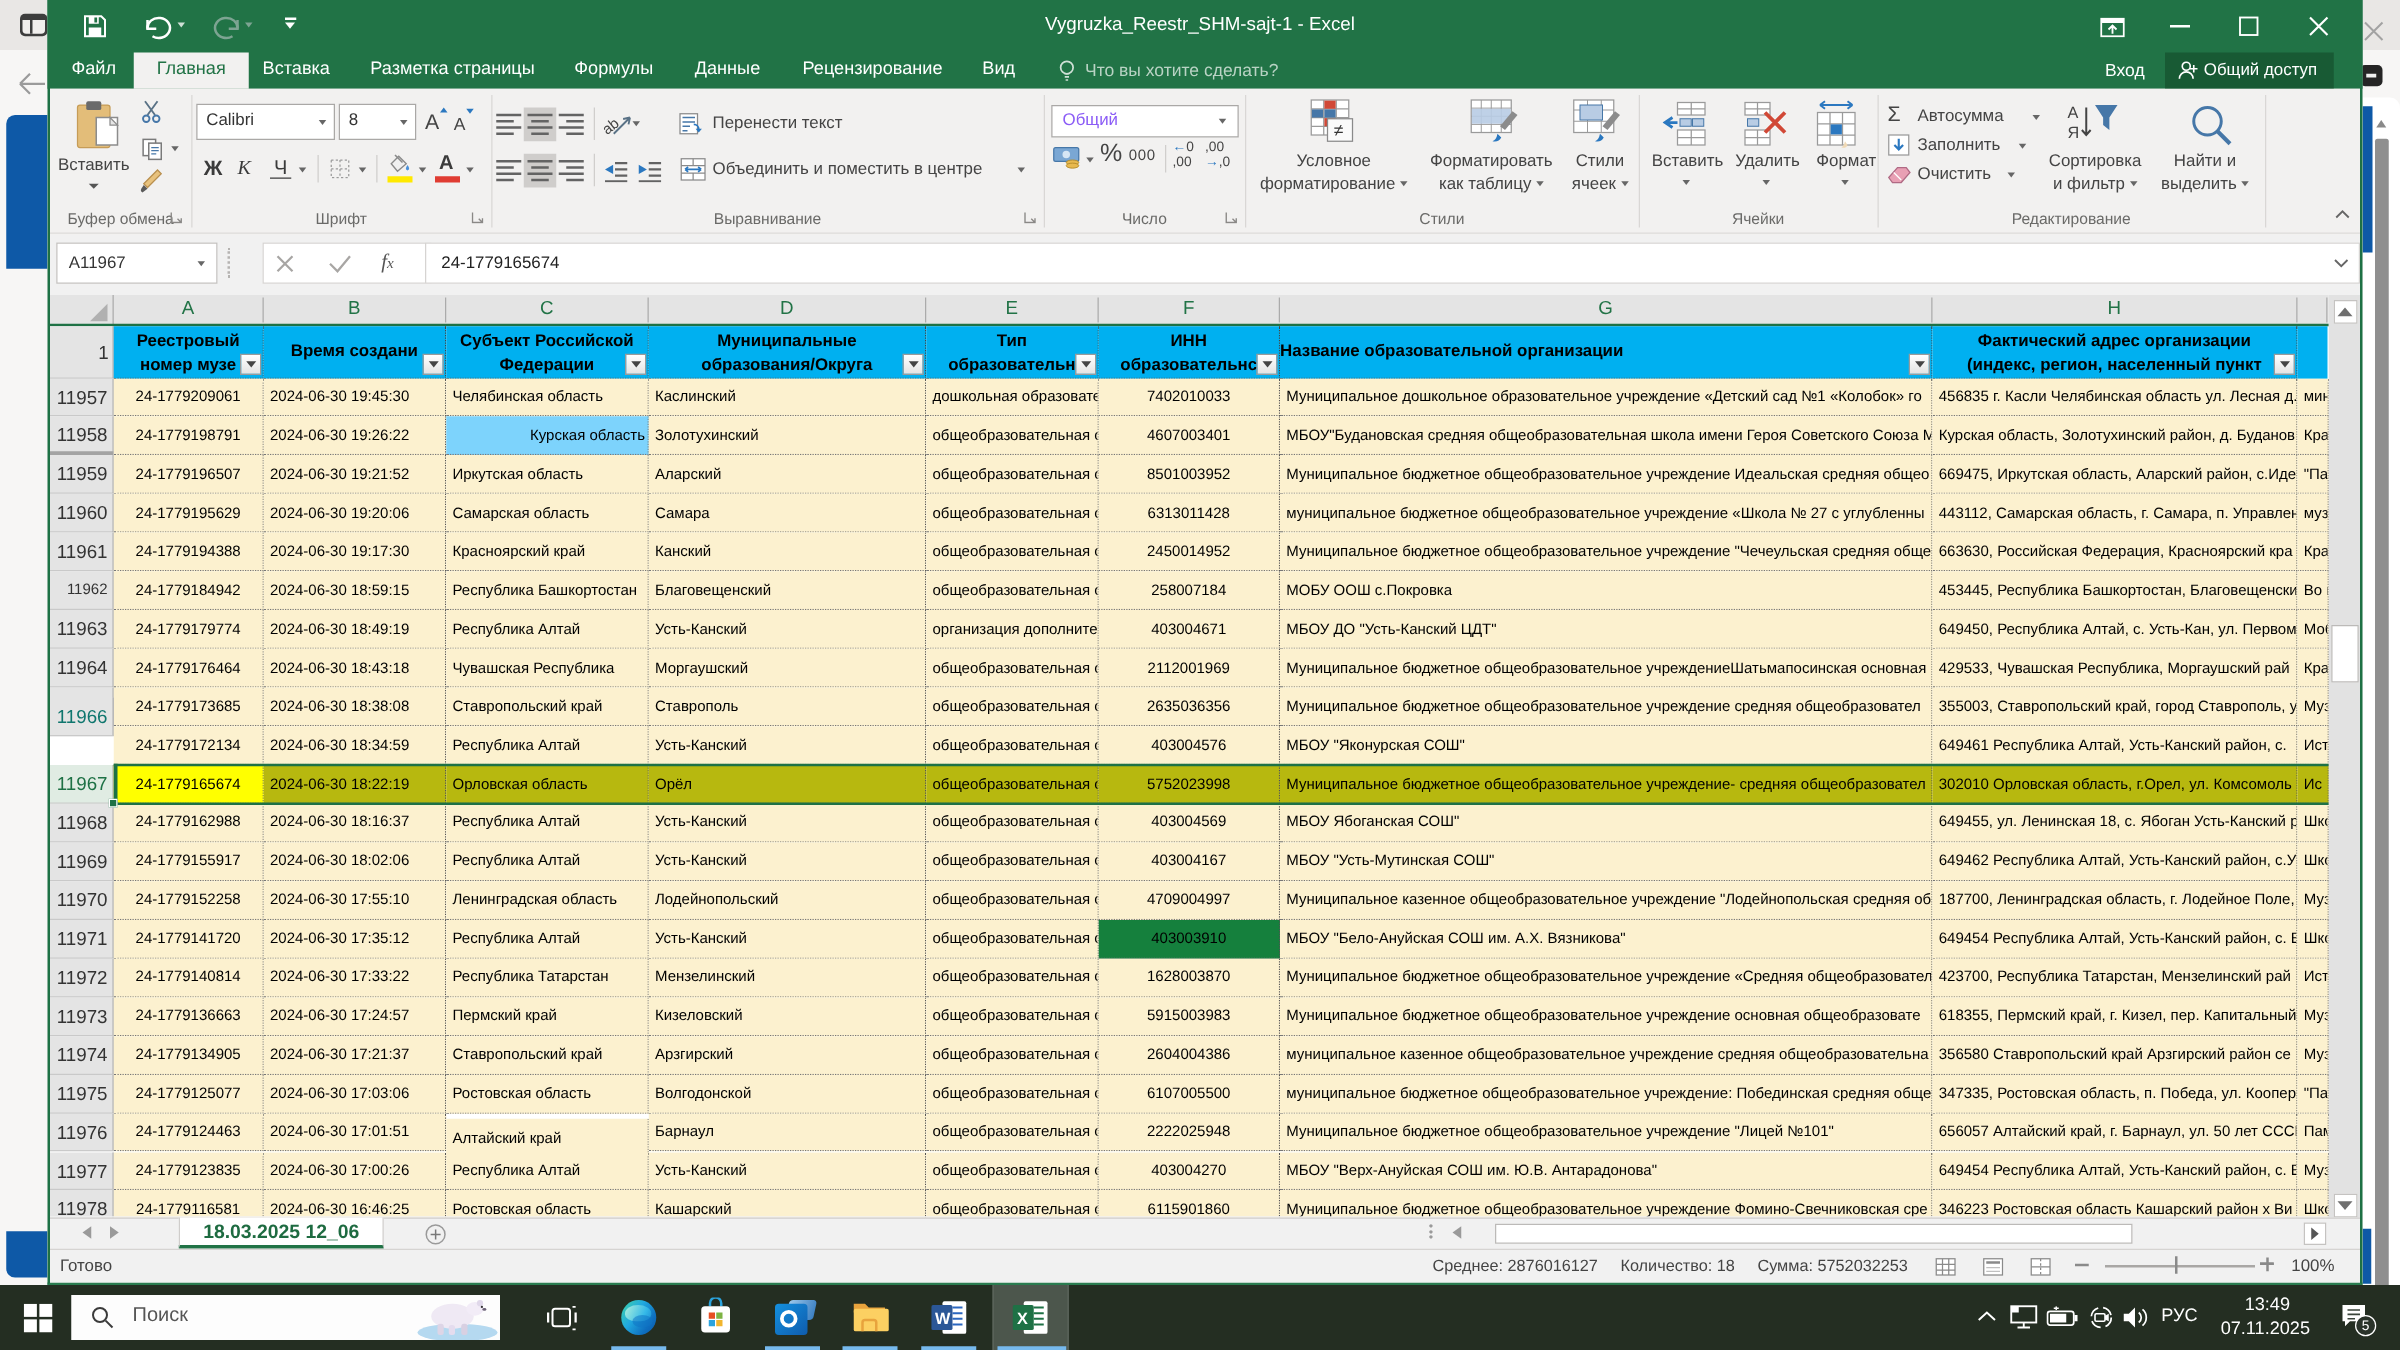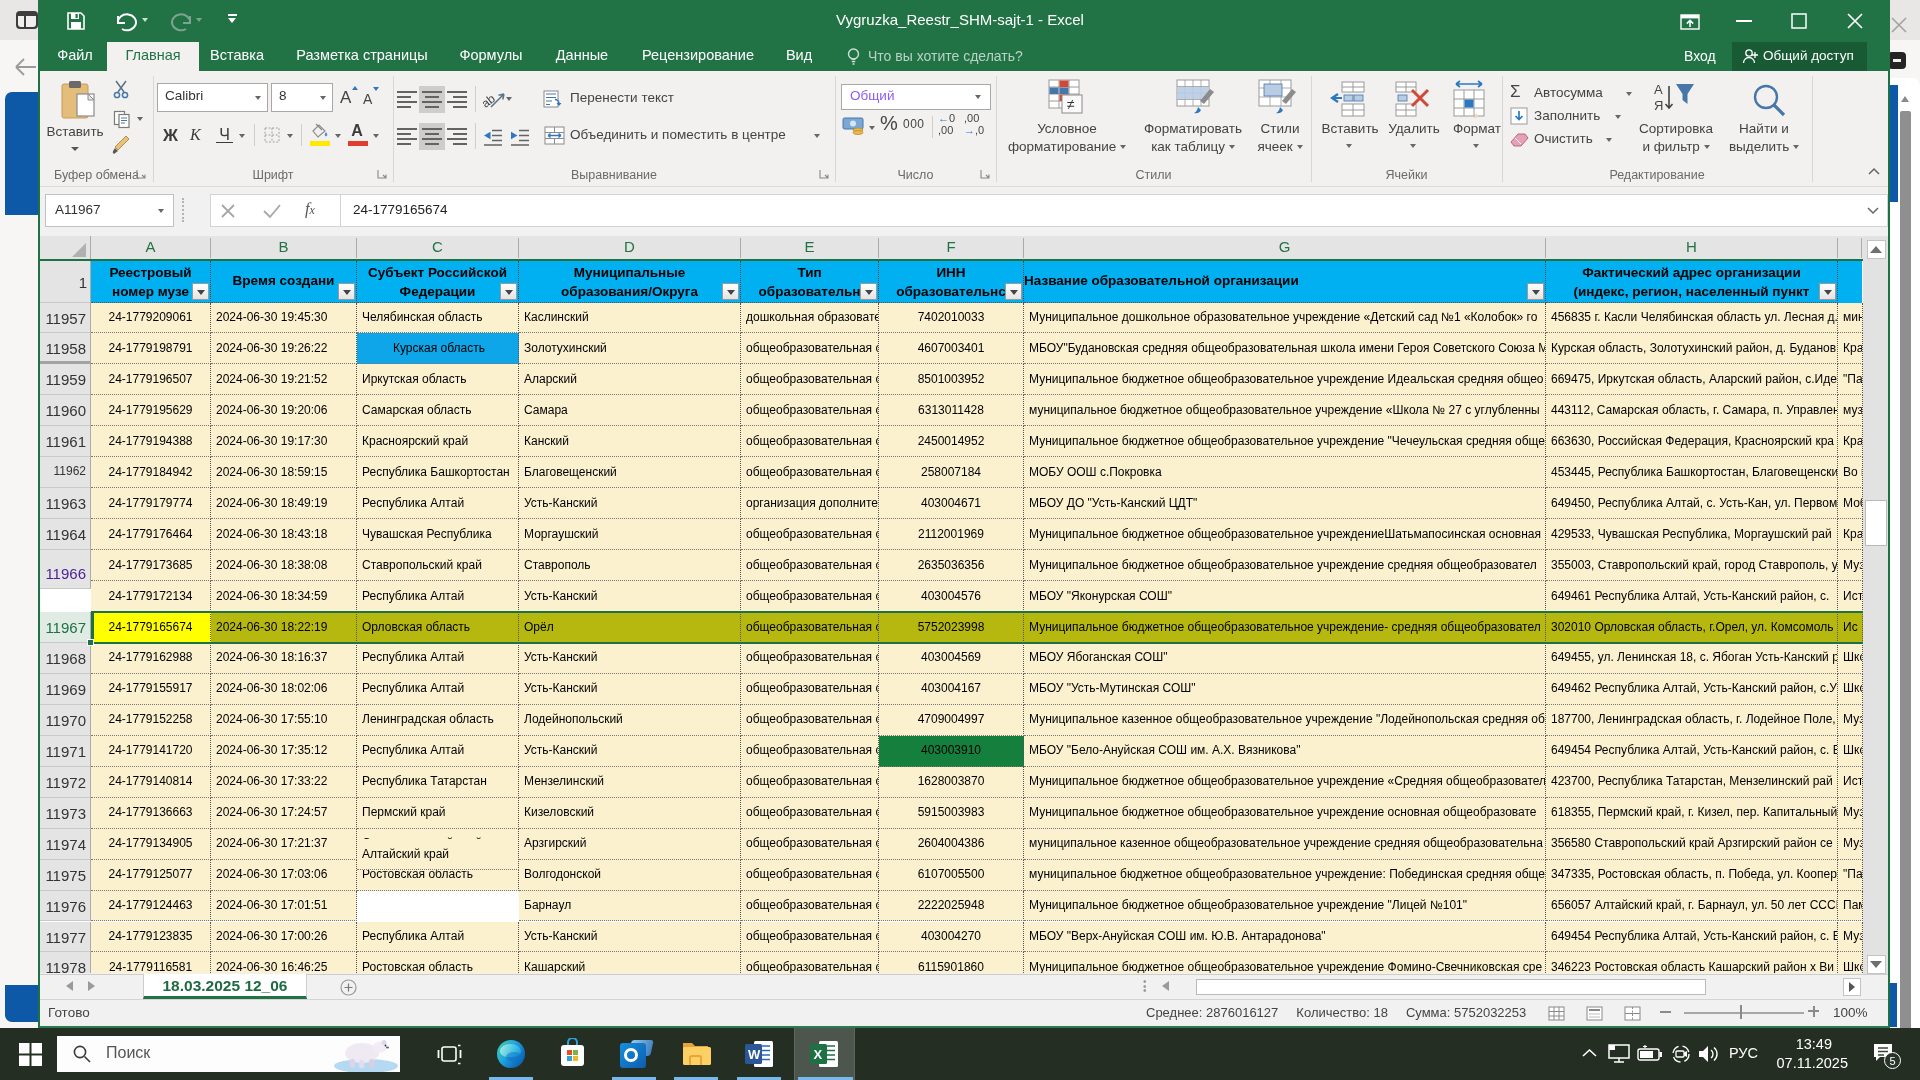--- a/index.html
+++ b/index.html
@@ -419,21 +419,21 @@
 <div class="cell" style="left:357px;top:302.5px;width:162px;height:30.95px;background:#fcf1cf;text-align:left;padding:7.5px 2px 0 5px;border-right:1px dotted #555;border-bottom:1px dotted #777;">Челябинская область</div>
 <div class="cell" style="left:519px;top:302.5px;width:222px;height:30.95px;background:#fcf1cf;text-align:left;padding:7.5px 2px 0 5px;border-right:1px dotted #555;border-bottom:1px dotted #777;">Каслинский</div>
 <div class="cell" style="left:741px;top:302.5px;width:138px;height:30.95px;background:#fcf1cf;text-align:left;padding:7.5px 2px 0 5px;border-right:1px dotted #555;border-bottom:1px dotted #777;">дошкольная образовате</div>
 <div class="cell" style="left:879px;top:302.5px;width:145px;height:30.95px;background:#fcf1cf;text-align:center;padding:7.5px 0 0 0;border-right:1px dotted #555;border-bottom:1px dotted #777;">7402010033</div>
 <div class="cell" style="left:1024px;top:302.5px;width:522px;height:30.95px;background:#fcf1cf;text-align:left;padding:7.5px 2px 0 5px;border-right:1px dotted #555;border-bottom:1px dotted #777;">Муниципальное дошкольное образовательное учреждение  «Детский сад №1 «Колобок» го</div>
 <div class="cell" style="left:1546px;top:302.5px;width:292px;height:30.95px;background:#fcf1cf;text-align:left;padding:7.5px 2px 0 5px;border-right:1px dotted #555;border-bottom:1px dotted #777;">456835 г. Касли Челябинская область ул. Лесная д.</div>
 <div class="cell" style="left:1838px;top:302.5px;width:24.5px;height:30.95px;background:#fcf1cf;text-align:left;padding:7.5px 2px 0 5px;border-right:1px dotted #555;border-bottom:1px dotted #777;">мин</div>
 <div class="ab" style="left:40px;top:333.45px;width:51px;height:30.95px;background:#e4e4e4;color:#333;font-size:15px;text-align:right;padding:7px 4px 0 0;border-right:1px solid #ababab;border-bottom:3px solid #a3a3a3;">11958</div>
 <div class="cell" style="left:91px;top:333.45px;width:120px;height:30.95px;background:#fcf1cf;text-align:center;padding:7.5px 0 0 0;border-right:1px dotted #555;border-bottom:1px dotted #777;">24-1779198791</div>
 <div class="cell" style="left:211px;top:333.45px;width:146px;height:30.95px;background:#fcf1cf;text-align:left;padding:7.5px 2px 0 5px;border-right:1px dotted #555;border-bottom:1px dotted #777;">2024-06-30 19:26:22</div>
-<div class="cell" style="left:357px;top:333.45px;width:162px;height:30.95px;background:#0ea5e9;text-align:center;padding:7.5px 2px 0 5px;border-right:1px dotted #555;border-bottom:1px dotted #777;">Курская область</div>
+<div class="cell" style="left:357px;top:333.45px;width:162px;height:30.95px;background:#7dd3fc;text-align:right;padding:7.5px 2px 0 5px;border-right:1px dotted #555;border-bottom:1px dotted #777;">Курская область</div>
 <div class="cell" style="left:519px;top:333.45px;width:222px;height:30.95px;background:#fcf1cf;text-align:left;padding:7.5px 2px 0 5px;border-right:1px dotted #555;border-bottom:1px dotted #777;">Золотухинский</div>
 <div class="cell" style="left:741px;top:333.45px;width:138px;height:30.95px;background:#fcf1cf;text-align:left;padding:7.5px 2px 0 5px;border-right:1px dotted #555;border-bottom:1px dotted #777;">общеобразовательная с</div>
 <div class="cell" style="left:879px;top:333.45px;width:145px;height:30.95px;background:#fcf1cf;text-align:center;padding:7.5px 0 0 0;border-right:1px dotted #555;border-bottom:1px dotted #777;">4607003401</div>
 <div class="cell" style="left:1024px;top:333.45px;width:522px;height:30.95px;background:#fcf1cf;text-align:left;padding:7.5px 2px 0 5px;border-right:1px dotted #555;border-bottom:1px dotted #777;">МБОУ"Будановская средняя общеобразовательная школа имени Героя Советского Союза М</div>
 <div class="cell" style="left:1546px;top:333.45px;width:292px;height:30.95px;background:#fcf1cf;text-align:left;padding:7.5px 2px 0 5px;border-right:1px dotted #555;border-bottom:1px dotted #777;">Курская область, Золотухинский район, д. Буданов</div>
 <div class="cell" style="left:1838px;top:333.45px;width:24.5px;height:30.95px;background:#fcf1cf;text-align:left;padding:7.5px 2px 0 5px;border-right:1px dotted #555;border-bottom:1px dotted #777;">Крас</div>
 <div class="ab" style="left:40px;top:364.4px;width:51px;height:30.95px;background:#e4e4e4;color:#333;font-size:15px;text-align:right;padding:7px 4px 0 0;border-right:1px solid #ababab;border-bottom:1px solid #c9c9c9;">11959</div>
 <div class="cell" style="left:91px;top:364.4px;width:120px;height:30.95px;background:#fcf1cf;text-align:center;padding:7.5px 0 0 0;border-right:1px dotted #555;border-bottom:1px dotted #777;">24-1779196507</div>
 <div class="cell" style="left:211px;top:364.4px;width:146px;height:30.95px;background:#fcf1cf;text-align:left;padding:7.5px 2px 0 5px;border-right:1px dotted #555;border-bottom:1px dotted #777;">2024-06-30 19:21:52</div>
 <div class="cell" style="left:357px;top:364.4px;width:162px;height:30.95px;background:#fcf1cf;text-align:left;padding:7.5px 2px 0 5px;border-right:1px dotted #555;border-bottom:1px dotted #777;">Иркутская область</div>
@@ -496,21 +496,21 @@
 <div class="ab" style="left:40px;top:550.1px;width:51px;height:30.95px;background:#e4e4e4;color:#333;font-size:15px;text-align:right;padding:7px 4px 0 0;border-right:1px solid #ababab;border-bottom:1px solid #c9c9c9;">11965</div>
 <div class="cell" style="left:91px;top:550.1px;width:120px;height:30.95px;background:#fcf1cf;text-align:center;padding:7.5px 0 0 0;border-right:1px dotted #555;border-bottom:1px dotted #777;">24-1779173685</div>
 <div class="cell" style="left:211px;top:550.1px;width:146px;height:30.95px;background:#fcf1cf;text-align:left;padding:7.5px 2px 0 5px;border-right:1px dotted #555;border-bottom:1px dotted #777;">2024-06-30 18:38:08</div>
 <div class="cell" style="left:357px;top:550.1px;width:162px;height:30.95px;background:#fcf1cf;text-align:left;padding:7.5px 2px 0 5px;border-right:1px dotted #555;border-bottom:1px dotted #777;">Ставропольский край</div>
 <div class="cell" style="left:519px;top:550.1px;width:222px;height:30.95px;background:#fcf1cf;text-align:left;padding:7.5px 2px 0 5px;border-right:1px dotted #555;border-bottom:1px dotted #777;">Ставрополь</div>
 <div class="cell" style="left:741px;top:550.1px;width:138px;height:30.95px;background:#fcf1cf;text-align:left;padding:7.5px 2px 0 5px;border-right:1px dotted #555;border-bottom:1px dotted #777;">общеобразовательная с</div>
 <div class="cell" style="left:879px;top:550.1px;width:145px;height:30.95px;background:#fcf1cf;text-align:center;padding:7.5px 0 0 0;border-right:1px dotted #555;border-bottom:1px dotted #777;">2635036356</div>
 <div class="cell" style="left:1024px;top:550.1px;width:522px;height:30.95px;background:#fcf1cf;text-align:left;padding:7.5px 2px 0 5px;border-right:1px dotted #555;border-bottom:1px dotted #777;">Муниципальное бюджетное общеобразовательное учреждение средняя общеобразовател</div>
 <div class="cell" style="left:1546px;top:550.1px;width:292px;height:30.95px;background:#fcf1cf;text-align:left;padding:7.5px 2px 0 5px;border-right:1px dotted #555;border-bottom:1px dotted #777;">355003, Ставропольский край, город Ставрополь, у</div>
 <div class="cell" style="left:1838px;top:550.1px;width:24.5px;height:30.95px;background:#fcf1cf;text-align:left;padding:7.5px 2px 0 5px;border-right:1px dotted #555;border-bottom:1px dotted #777;">Муз</div>
-<div class="ab" style="left:40px;top:558px;width:51px;height:30.95px;background:#e4e4e4;color:#4c1d95;font-size:15px;text-align:right;padding:7px 4px 0 0;border-right:1px solid #ababab;border-bottom:1px solid #c9c9c9;">11966</div>
+<div class="ab" style="left:40px;top:558px;width:51px;height:30.95px;background:#e4e4e4;color:#0f766e;font-size:15px;text-align:right;padding:7px 4px 0 0;border-right:1px solid #ababab;border-bottom:1px solid #c9c9c9;">11966</div>
 <div class="cell" style="left:91px;top:581.05px;width:120px;height:30.95px;background:#fcf1cf;text-align:center;padding:7.5px 0 0 0;border-right:1px dotted #555;border-bottom:1px dotted #777;">24-1779172134</div>
 <div class="cell" style="left:211px;top:581.05px;width:146px;height:30.95px;background:#fcf1cf;text-align:left;padding:7.5px 2px 0 5px;border-right:1px dotted #555;border-bottom:1px dotted #777;">2024-06-30 18:34:59</div>
 <div class="cell" style="left:357px;top:581.05px;width:162px;height:30.95px;background:#fcf1cf;text-align:left;padding:7.5px 2px 0 5px;border-right:1px dotted #555;border-bottom:1px dotted #777;">Республика Алтай</div>
 <div class="cell" style="left:519px;top:581.05px;width:222px;height:30.95px;background:#fcf1cf;text-align:left;padding:7.5px 2px 0 5px;border-right:1px dotted #555;border-bottom:1px dotted #777;">Усть-Канский</div>
 <div class="cell" style="left:741px;top:581.05px;width:138px;height:30.95px;background:#fcf1cf;text-align:left;padding:7.5px 2px 0 5px;border-right:1px dotted #555;border-bottom:1px dotted #777;">общеобразовательная с</div>
 <div class="cell" style="left:879px;top:581.05px;width:145px;height:30.95px;background:#fcf1cf;text-align:center;padding:7.5px 0 0 0;border-right:1px dotted #555;border-bottom:1px dotted #777;">403004576</div>
 <div class="cell" style="left:1024px;top:581.05px;width:522px;height:30.95px;background:#fcf1cf;text-align:left;padding:7.5px 2px 0 5px;border-right:1px dotted #555;border-bottom:1px dotted #777;">МБОУ "Яконурская СОШ"</div>
 <div class="cell" style="left:1546px;top:581.05px;width:292px;height:30.95px;background:#fcf1cf;text-align:left;padding:7.5px 2px 0 5px;border-right:1px dotted #555;border-bottom:1px dotted #777;"> 649461 Республика Алтай, Усть-Канский район, с. </div>
 <div class="cell" style="left:1838px;top:581.05px;width:24.5px;height:30.95px;background:#fcf1cf;text-align:left;padding:7.5px 2px 0 5px;border-right:1px dotted #555;border-bottom:1px dotted #777;">Исто</div>
 <div class="ab" style="left:40px;top:612.0px;width:51px;height:30.95px;background:#e0ece3;color:#1e7145;font-size:15px;text-align:right;padding:7px 4px 0 0;border-right:1px solid #ababab;border-bottom:1px solid #c9c9c9;">11967</div>
@@ -599,21 +599,21 @@
 <div class="cell" style="left:357px;top:859.6px;width:162px;height:30.95px;background:#fcf1cf;text-align:left;padding:7.5px 2px 0 5px;border-right:1px dotted #555;border-bottom:1px dotted #777;">Ростовская область</div>
 <div class="cell" style="left:519px;top:859.6px;width:222px;height:30.95px;background:#fcf1cf;text-align:left;padding:7.5px 2px 0 5px;border-right:1px dotted #555;border-bottom:1px dotted #777;">Волгодонской</div>
 <div class="cell" style="left:741px;top:859.6px;width:138px;height:30.95px;background:#fcf1cf;text-align:left;padding:7.5px 2px 0 5px;border-right:1px dotted #555;border-bottom:1px dotted #777;">общеобразовательная с</div>
 <div class="cell" style="left:879px;top:859.6px;width:145px;height:30.95px;background:#fcf1cf;text-align:center;padding:7.5px 0 0 0;border-right:1px dotted #555;border-bottom:1px dotted #777;">6107005500</div>
 <div class="cell" style="left:1024px;top:859.6px;width:522px;height:30.95px;background:#fcf1cf;text-align:left;padding:7.5px 2px 0 5px;border-right:1px dotted #555;border-bottom:1px dotted #777;">муниципальное бюджетное общеобразовательное учреждение: Побединская средняя обще</div>
 <div class="cell" style="left:1546px;top:859.6px;width:292px;height:30.95px;background:#fcf1cf;text-align:left;padding:7.5px 2px 0 5px;border-right:1px dotted #555;border-bottom:1px dotted #777;">347335, Ростовская область, п. Победа, ул. Коопер</div>
 <div class="cell" style="left:1838px;top:859.6px;width:24.5px;height:30.95px;background:#fcf1cf;text-align:left;padding:7.5px 2px 0 5px;border-right:1px dotted #555;border-bottom:1px dotted #777;">"Пам</div>
 <div class="ab" style="left:40px;top:890.55px;width:51px;height:30.95px;background:#e4e4e4;color:#333;font-size:15px;text-align:right;padding:7px 4px 0 0;border-right:1px solid #ababab;border-bottom:1px solid #c9c9c9;">11976</div>
 <div class="cell" style="left:91px;top:890.55px;width:120px;height:30.95px;background:#fcf1cf;text-align:center;padding:7.5px 0 0 0;border-right:1px dotted #555;border-bottom:1px dotted #777;">24-1779124463</div>
 <div class="cell" style="left:211px;top:890.55px;width:146px;height:30.95px;background:#fcf1cf;text-align:left;padding:7.5px 2px 0 5px;border-right:1px dotted #555;border-bottom:1px dotted #777;">2024-06-30 17:01:51</div>
-<div class="cell" style="left:357px;top:839px;width:162px;height:30.95px;background:#fcf1cf;text-align:left;padding:7.5px 2px 0 5px;border-right:1px dotted #555;border-bottom:1px dotted #777;">Алтайский край</div>
+<div class="cell" style="left:357px;top:895px;width:162px;height:30.95px;background:#fcf1cf;text-align:left;padding:7.5px 2px 0 5px;border-right:1px dotted #555;border-bottom:1px dotted #777;">Алтайский край</div>
 <div class="cell" style="left:519px;top:890.55px;width:222px;height:30.95px;background:#fcf1cf;text-align:left;padding:7.5px 2px 0 5px;border-right:1px dotted #555;border-bottom:1px dotted #777;">Барнаул</div>
 <div class="cell" style="left:741px;top:890.55px;width:138px;height:30.95px;background:#fcf1cf;text-align:left;padding:7.5px 2px 0 5px;border-right:1px dotted #555;border-bottom:1px dotted #777;">общеобразовательная с</div>
 <div class="cell" style="left:879px;top:890.55px;width:145px;height:30.95px;background:#fcf1cf;text-align:center;padding:7.5px 0 0 0;border-right:1px dotted #555;border-bottom:1px dotted #777;">2222025948</div>
 <div class="cell" style="left:1024px;top:890.55px;width:522px;height:30.95px;background:#fcf1cf;text-align:left;padding:7.5px 2px 0 5px;border-right:1px dotted #555;border-bottom:1px dotted #777;">Муниципальное бюджетное общеобразовательное учреждение "Лицей №101"</div>
 <div class="cell" style="left:1546px;top:890.55px;width:292px;height:30.95px;background:#fcf1cf;text-align:left;padding:7.5px 2px 0 5px;border-right:1px dotted #555;border-bottom:1px dotted #777;">656057 Алтайский край, г. Барнаул, ул. 50 лет СССР</div>
 <div class="cell" style="left:1838px;top:890.55px;width:24.5px;height:30.95px;background:#fcf1cf;text-align:left;padding:7.5px 2px 0 5px;border-right:1px dotted #555;border-bottom:1px dotted #777;">Пам</div>
 <div class="ab" style="left:40px;top:921.5px;width:51px;height:30.95px;background:#e4e4e4;color:#333;font-size:15px;text-align:right;padding:7px 4px 0 0;border-right:1px solid #ababab;border-bottom:1px solid #c9c9c9;">11977</div>
 <div class="cell" style="left:91px;top:921.5px;width:120px;height:30.95px;background:#fcf1cf;text-align:center;padding:7.5px 0 0 0;border-right:1px dotted #555;border-bottom:1px dotted #777;">24-1779123835</div>
 <div class="cell" style="left:211px;top:921.5px;width:146px;height:30.95px;background:#fcf1cf;text-align:left;padding:7.5px 2px 0 5px;border-right:1px dotted #555;border-bottom:1px dotted #777;">2024-06-30 17:00:26</div>
 <div class="cell" style="left:357px;top:921.5px;width:162px;height:30.95px;background:#fcf1cf;text-align:left;padding:7.5px 2px 0 5px;border-right:1px dotted #555;border-bottom:1px dotted #777;">Республика Алтай</div>

